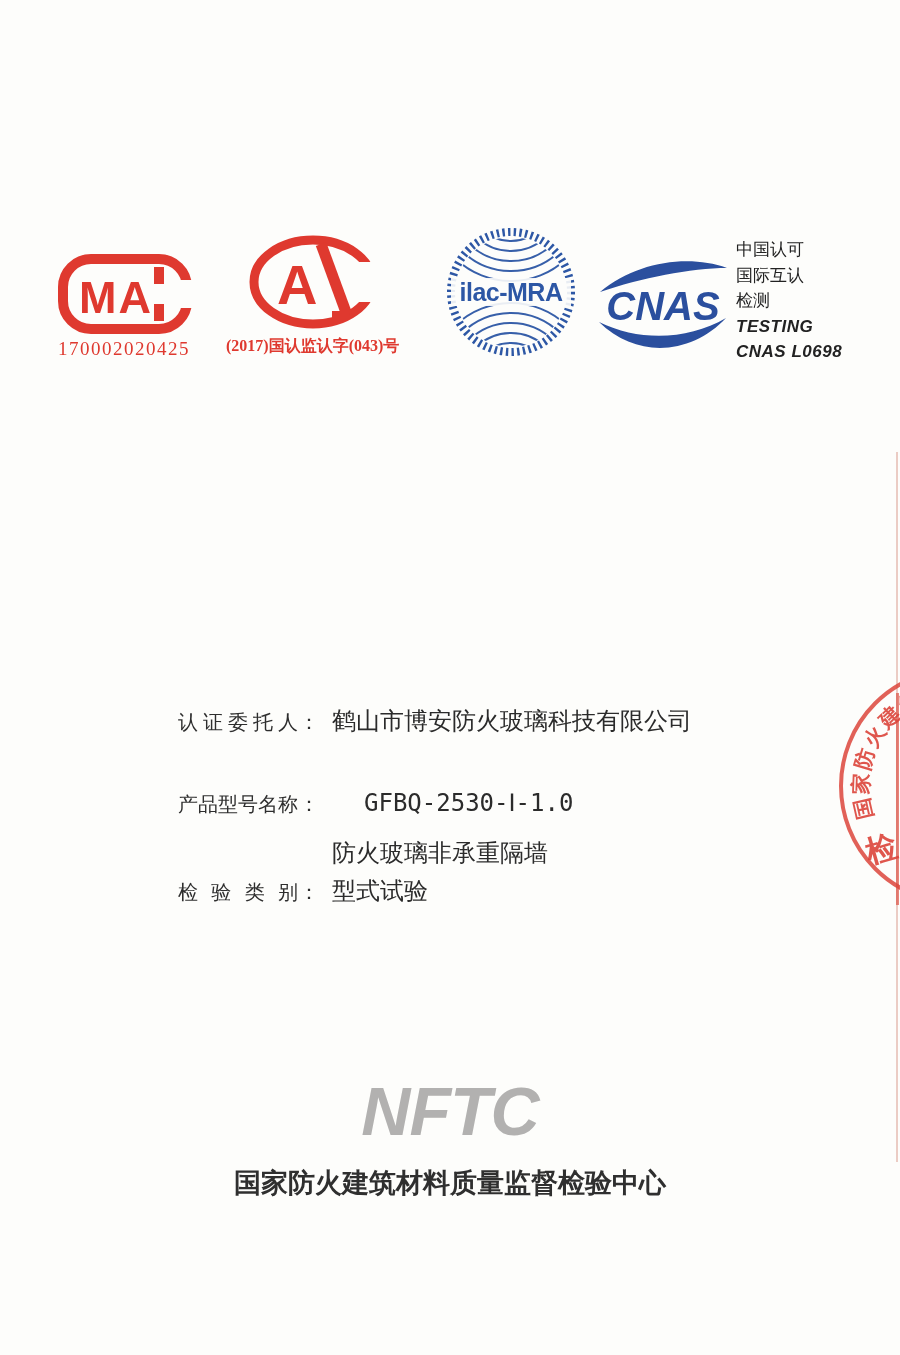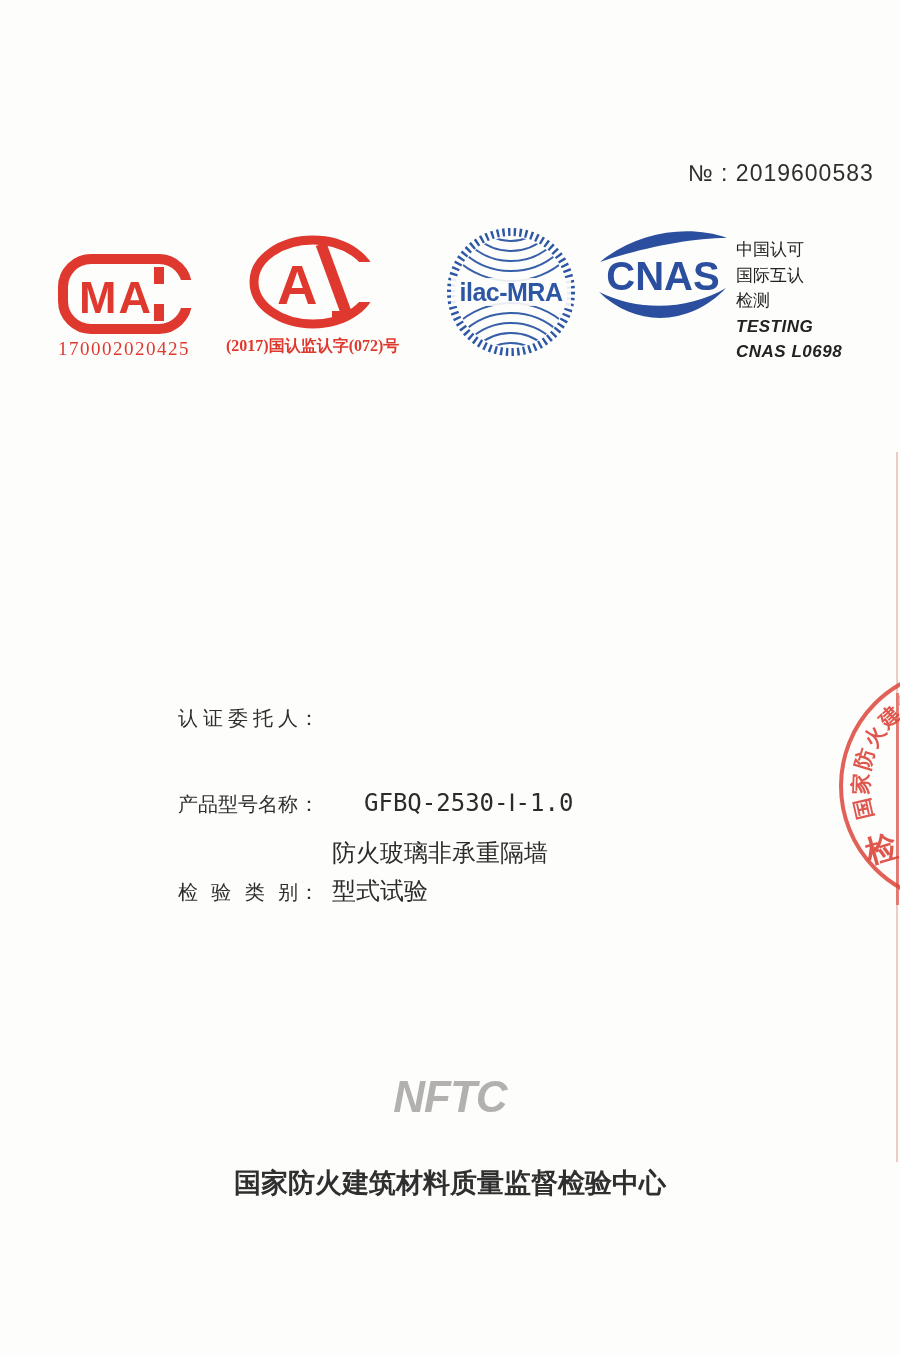--- a/index.html
+++ b/index.html
@@ -20,21 +20,21 @@
     font-family:"Liberation Serif", serif; font-size:19px; letter-spacing:1.5px;
     color:#df392f; white-space:nowrap;
   }
   .cal-block { position:absolute; left:248px; top:235px; width:160px; }
   .cal-caption {
     position:absolute; left:-22px; top:101px; width:180px;
     font-family:"Liberation Serif", serif; font-size:16px; font-weight:700;
     color:#df392f; white-space:nowrap;
   }
   .ilac-block { position:absolute; left:446px; top:227px; }
-  .cnas-block { position:absolute; left:596px; top:226px; }
+  .cnas-block { position:absolute; left:596px; top:256px;font-style:italic; }
   .accreditation {
     position:absolute; left:736px; top:237px; width:150px;
     font-size:17px; line-height:25.5px; color:#222;
   }
   .accreditation .en { font-weight:700; letter-spacing:0.5px;font-style:italic; }
   
   .title {
     position:absolute; top:498px; left:0; width:100%; margin:0;
     text-align:center; font-size:76px; font-weight:700;
     letter-spacing:47px; text-indent:16px; color:#2d2d2d; white-space:nowrap;
@@ -48,21 +48,21 @@
     display:inline-block; width:120px; font-size:20px; color:#2e2e2e;
     text-align:justify; text-align-last:justify;
   }
   .fcolon { font-size:20px; color:#2e2e2e; margin-left:1px; }
   .fvalue { font-size:24px; color:#2b2b2b; margin-left:13px; }
   .fvalue .model { font-family:"DejaVu Sans Mono", monospace; font-size:24px; letter-spacing:0px;margin-left:32px; }
   .fvalue .model-line2 { font-family:"Liberation Sans", sans-serif; font-size:24px; margin-top:20px; }
   
   .nftc {
     position:absolute; top:1072px; left:0; width:100%;
-    text-align:center; font-size:44px; font-weight:700; font-style:italic;
+    text-align:center; font-size:68px; font-weight:700; font-style:italic;
     letter-spacing:-1px; color:#b2b1b0;
   }
   .org {
     position:absolute; top:1165px; left:0; width:100%;
     text-align:center; font-size:27px; font-weight:700; letter-spacing:0px; color:#2f2f2f;
   }
   
   .edge-line {
     position:absolute; left:896px; top:452px; width:2px; height:710px;
     background:#e7c3ba; opacity:0.85;
@@ -71,42 +71,41 @@
     position:absolute; left:896px; top:693px; width:3px; height:212px;
     background:#de5d52; opacity:0.75;
   }
   .seal-svg { position:absolute; left:828px; top:646px; }
 </style>
 </head>
 <body>
 
 <div class="page">
 
-  <div class="report-no">№ : 2019600583</div>
 
   <div class="cma-block">
     <svg width="134" height="80" viewBox="0 0 134 80">
       <rect x="5" y="5" width="124" height="70" rx="28" fill="none" stroke="#df392f" stroke-width="10"></rect>
       <rect x="100" y="26" width="34" height="28" fill="#fdfdfb"></rect>
       <rect x="96" y="13" width="10" height="17" fill="#df392f"></rect>
       <rect x="96" y="50" width="10" height="17" fill="#df392f"></rect>
       <text x="21" y="59" font-size="45" font-weight="800" letter-spacing="2" fill="#df392f" font-family="Liberation Sans, sans-serif">MA</text>
     </svg>
     <div class="cma-number">170002020425</div>
   </div>
 
   <div class="cal-block">
     <svg width="131" height="94" viewBox="0 0 131 94">
       <ellipse cx="65" cy="47" rx="59" ry="42" fill="none" stroke="#df392f" stroke-width="9"></ellipse>
       <rect x="106" y="27" width="25" height="40" fill="#fdfdfb"></rect>
       <text x="29" y="69" font-size="56" font-weight="800" fill="#df392f" font-family="Liberation Sans, sans-serif">A</text>
       <line x1="73" y1="9" x2="99" y2="80" stroke="#df392f" stroke-width="11"></line>
       <line x1="84" y1="80" x2="101" y2="80" stroke="#df392f" stroke-width="8"></line>
     </svg>
-    <div class="cal-caption">(2017)国认监认字(072)号</div>
+    <div class="cal-caption">(2017)国认监认字(043)号</div>
   </div>
 
   <div class="ilac-block">
     <svg width="130" height="130" viewBox="0 0 130 130">
       <defs>
         <clipPath id="ilacClip">
             <circle cx="65" cy="65" r="55"></circle>
           </clipPath>
       </defs>
       <circle cx="65" cy="65" r="60" fill="none" stroke="#2d57a5" stroke-width="8" stroke-dasharray="2.4 3.3"></circle>
@@ -142,20 +141,21 @@
     <div>国际互认</div>
     <div>检测</div>
     <div class="en">TESTING</div>
     <div class="en">CNAS L0698</div>
   </div>
 
 
   <div class="field-row row-1">
     <span class="flabel">认证委托人</span>
       <span class="fcolon">：</span>
+    <span class="fvalue">鹤山市博安防火玻璃科技有限公司</span>
   </div>
 
   <div class="field-row row-2">
     <span class="flabel">产品型号名称</span>
       <span class="fcolon">：</span>
     <span class="fvalue">
       <div class="model">GFBQ-2530-Ⅰ-1.0</div>
       <div class="model-line2">防火玻璃非承重隔墙</div>
     </span>
   </div>

